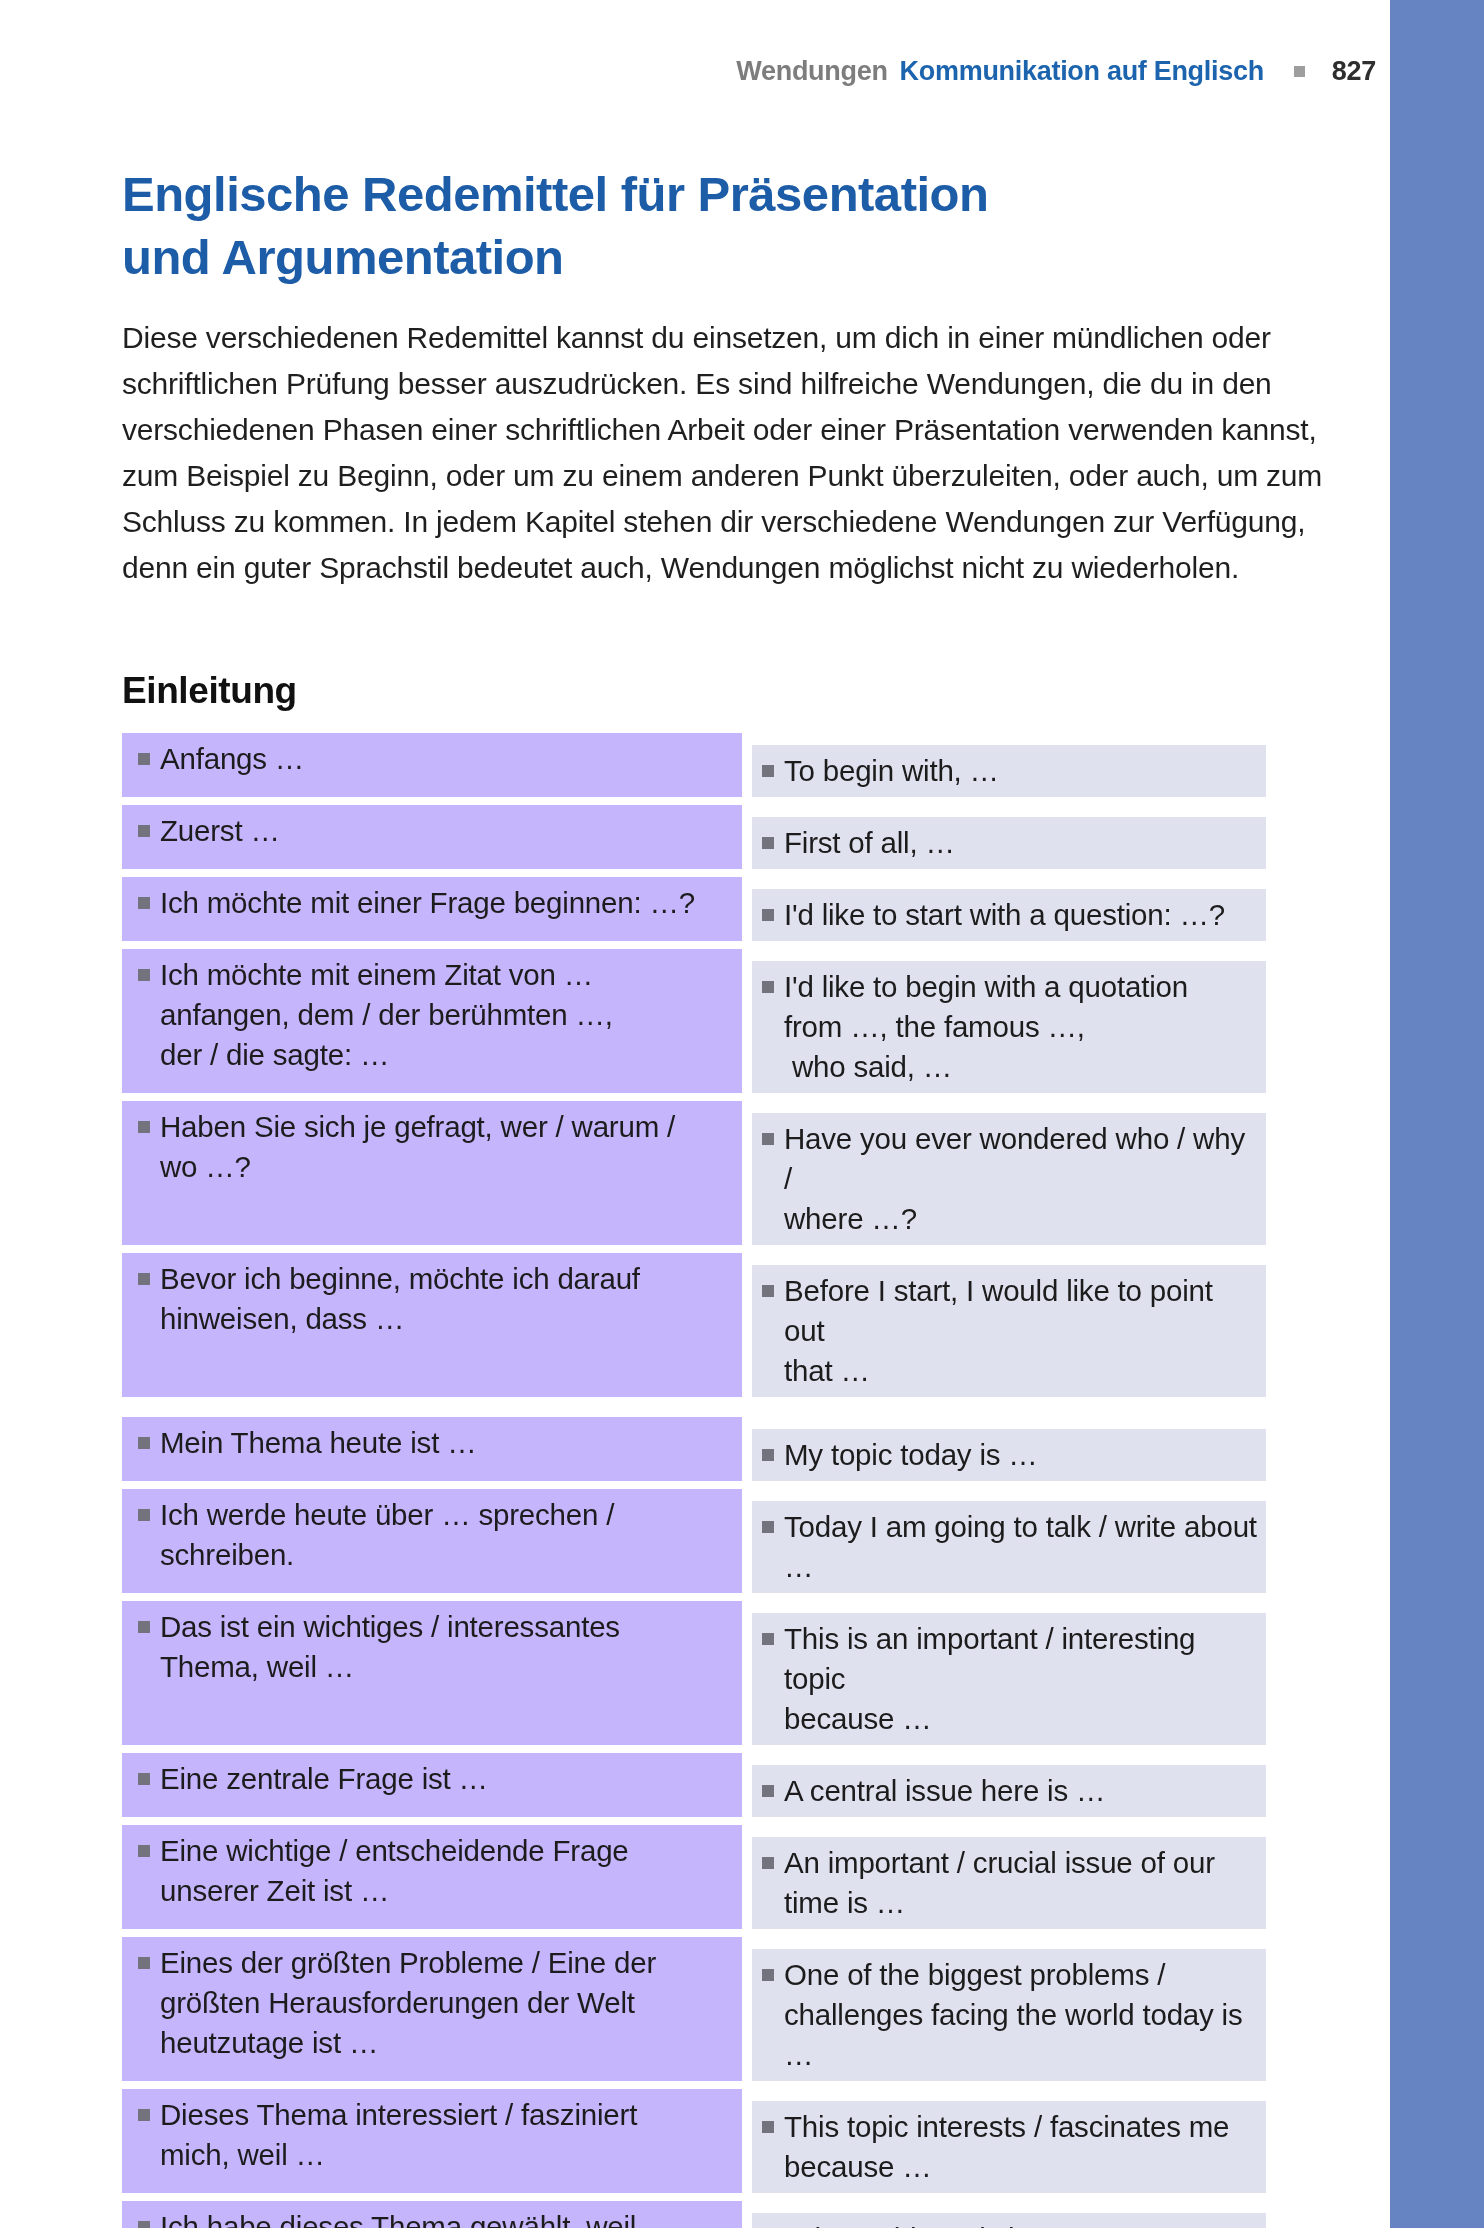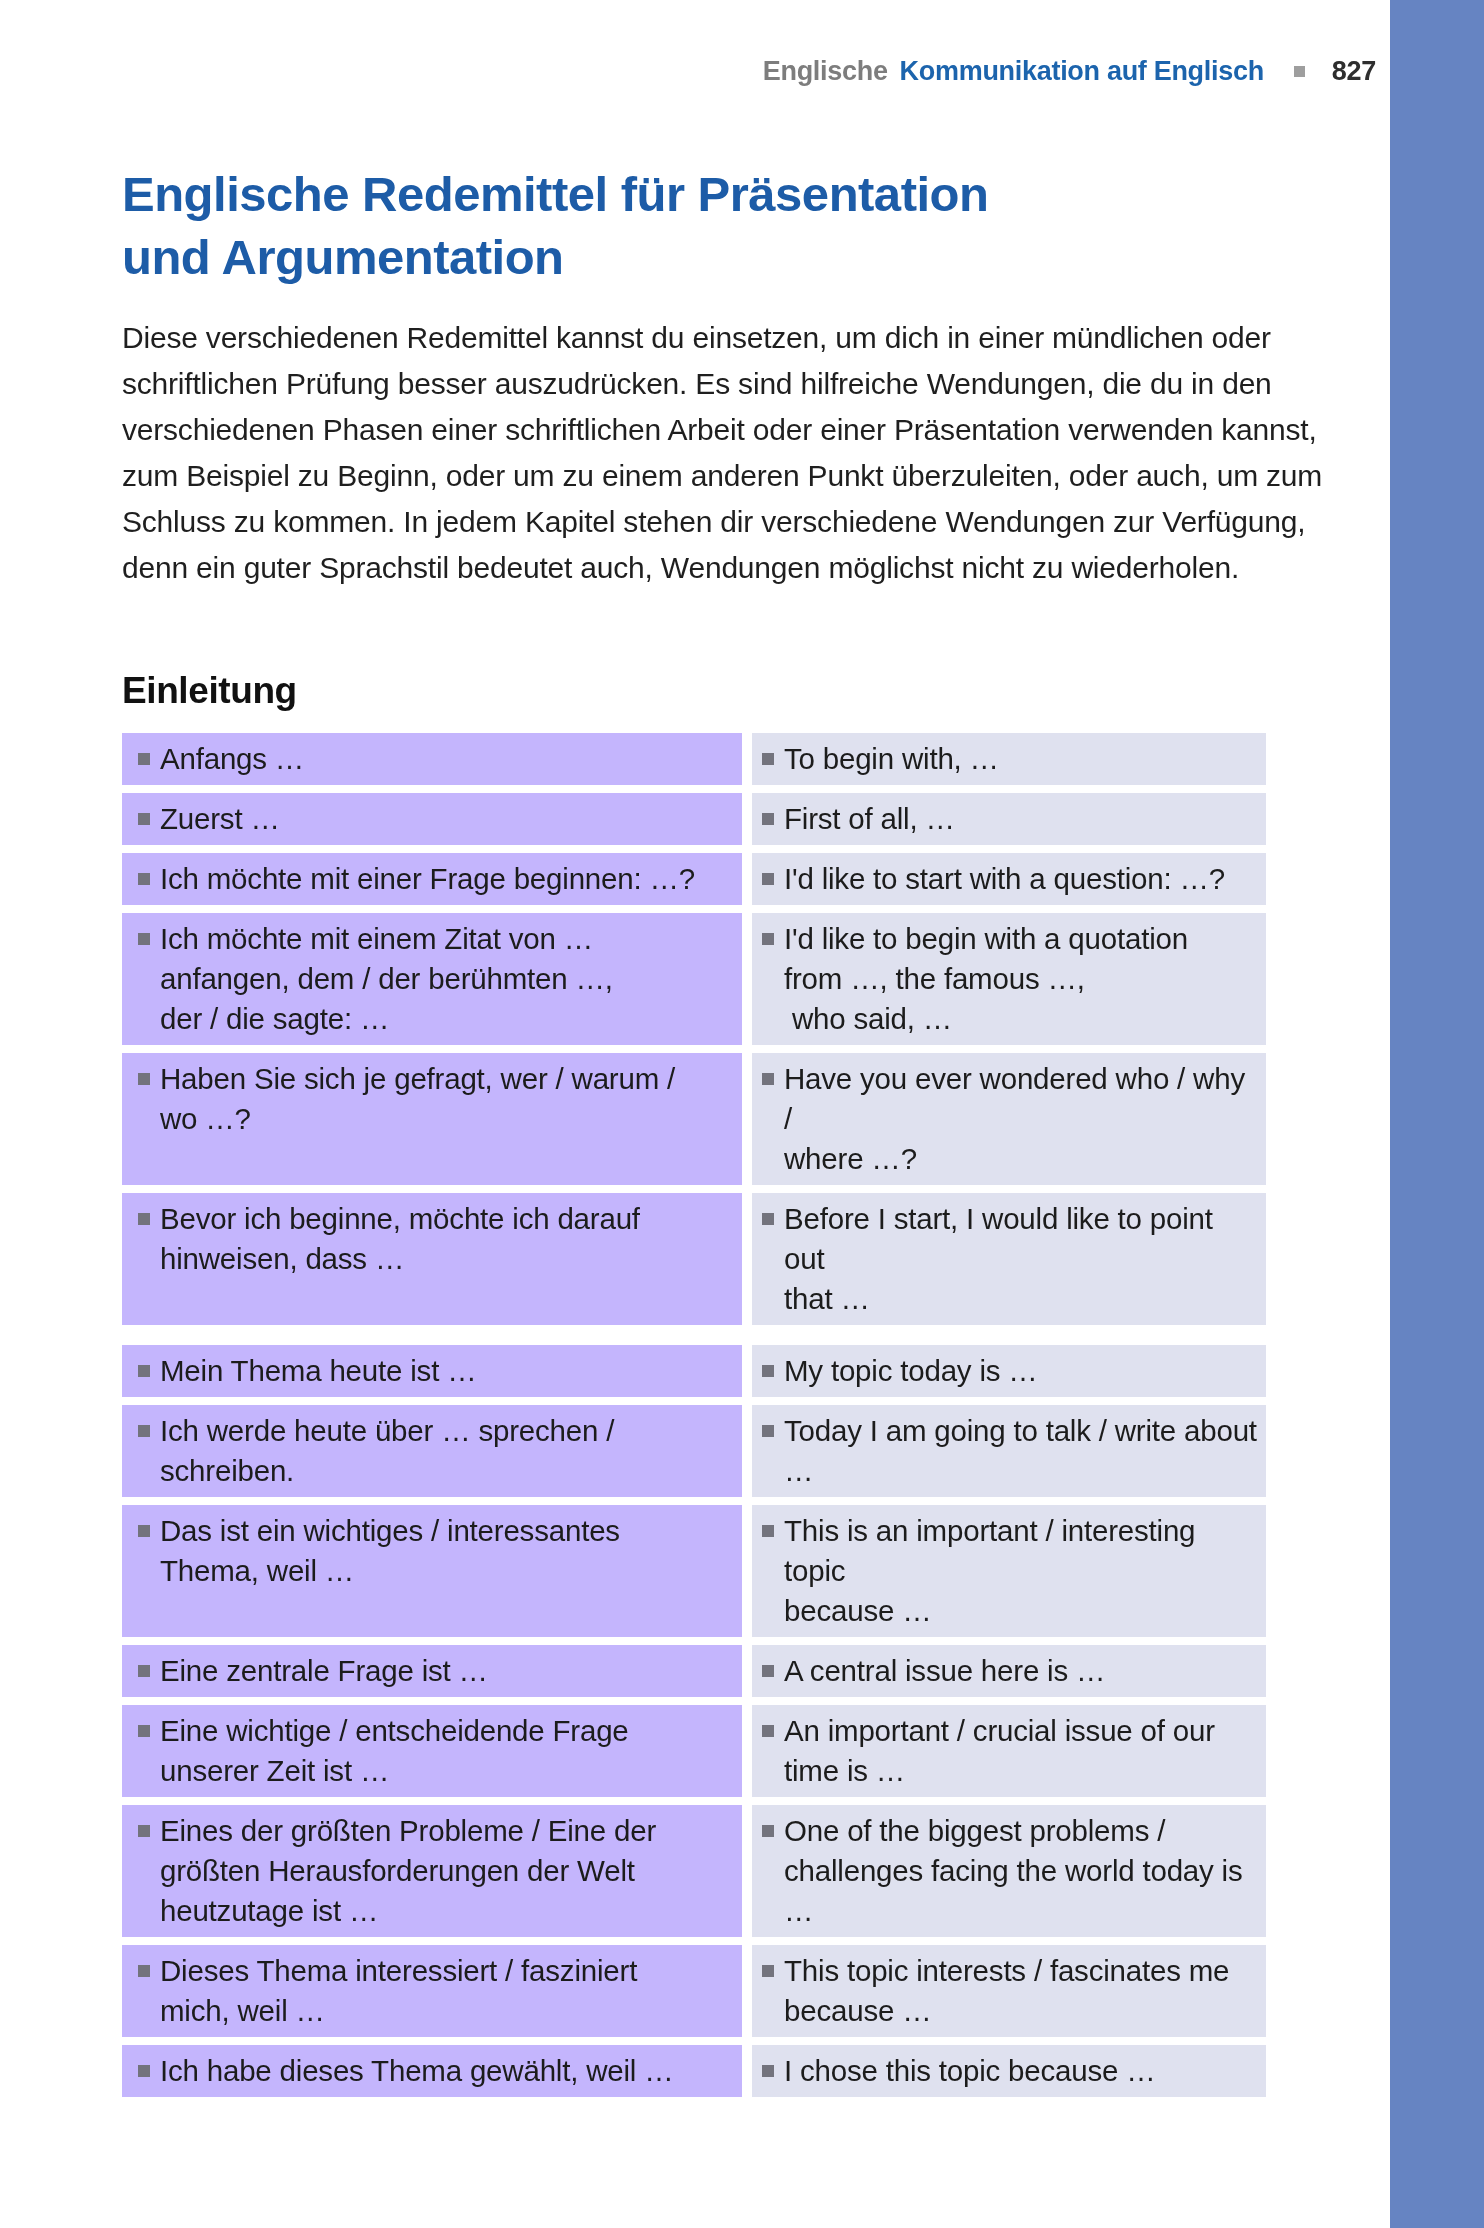--- a/index.html
+++ b/index.html
@@ -103,20 +103,21 @@
   }
   .cell.de {
     width: 620px;
     background: #c4b5fd;
     margin-right: 10px;
   }
   .cell.en {
     width: 514px;
     background: #dfe1ef;
     padding-left: 10px;
+    margin-top: 12px;
   }
   .bullet {
     flex: 0 0 auto;
     width: 12px;
     height: 12px;
     background: #73737d;
     margin-top: 14px;
     margin-right: 10px;
   }
   .cell-text {
@@ -125,21 +126,21 @@
   }
 </style>
 </head>
 <body>
 
 <div class="accent-bar"></div>
 
 <div class="content">
 
   <header class="running-header">
-    <span class="rh-section">Englische</span>
+    <span class="rh-section">Wendungen</span>
     <span class="rh-chapter">Kommunikation auf Englisch</span>
     <span class="rh-square"></span>
     <span class="rh-page">827</span>
   </header>
 
   <h1 class="page-title">Englische Redemittel für Präsentation
 und Argumentation</h1>
 
   <p class="intro">Diese verschiedenen Redemittel kannst du einsetzen, um dich in einer mündlichen oder schriftlichen Prüfung besser auszudrücken. Es sind hilfreiche Wendungen, die du in den verschiedenen Phasen einer schriftlichen Arbeit oder einer Präsentation verwenden kannst, zum Beispiel zu Beginn, oder um zu einem anderen Punkt überzuleiten, oder auch, um zum Schluss zu kommen. In jedem Kapitel stehen dir verschiedene Wendungen zur Verfügung, denn ein guter Sprachstil bedeutet auch, Wendungen möglichst nicht zu wiederholen.</p>
 

